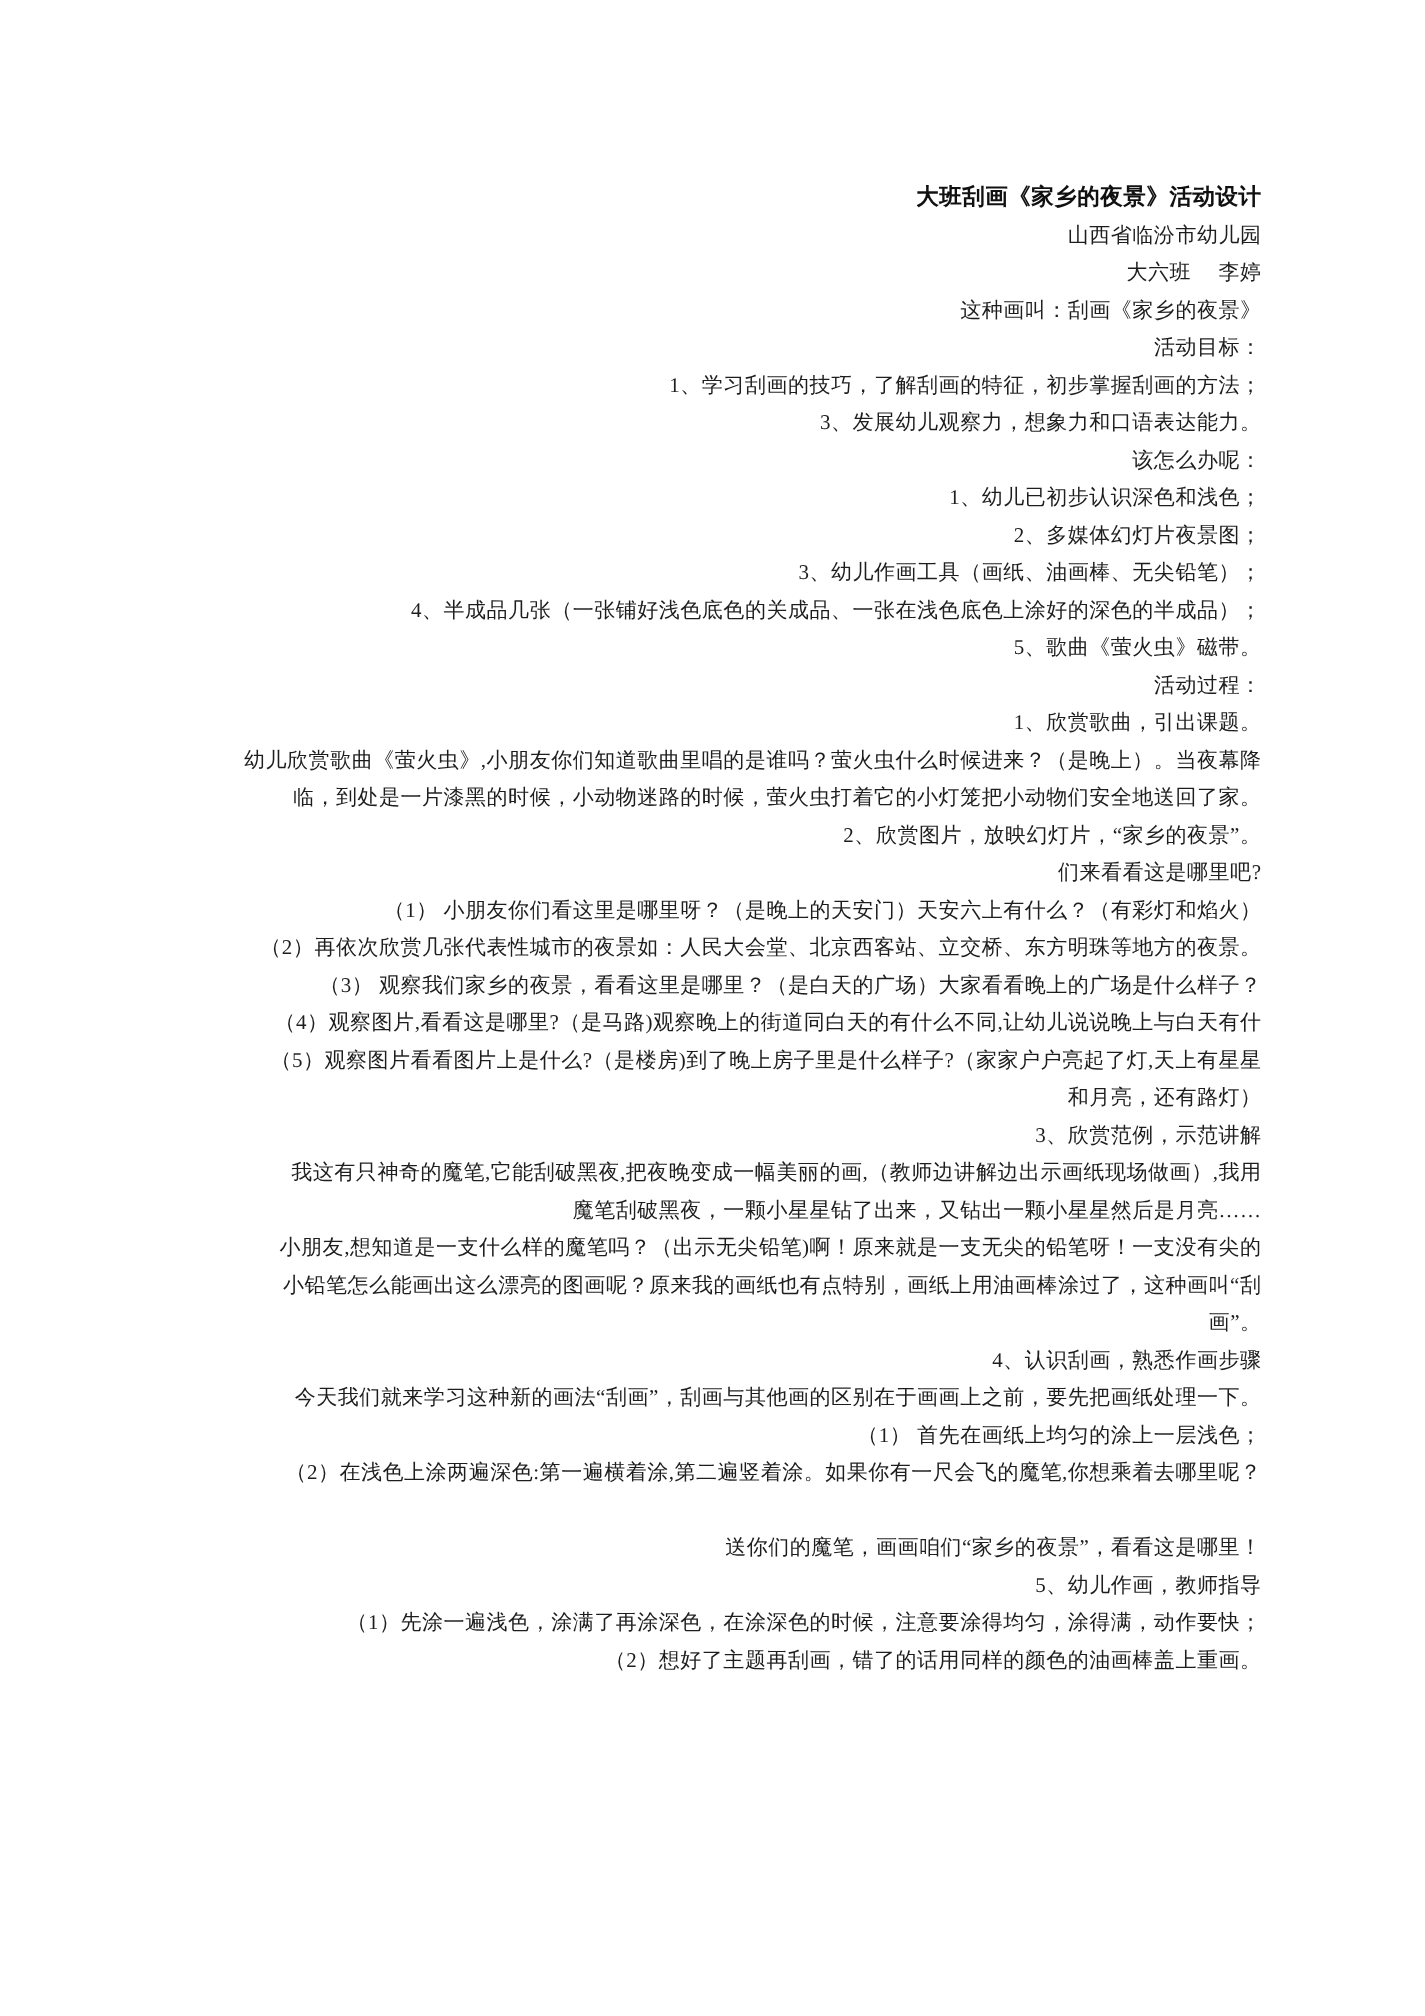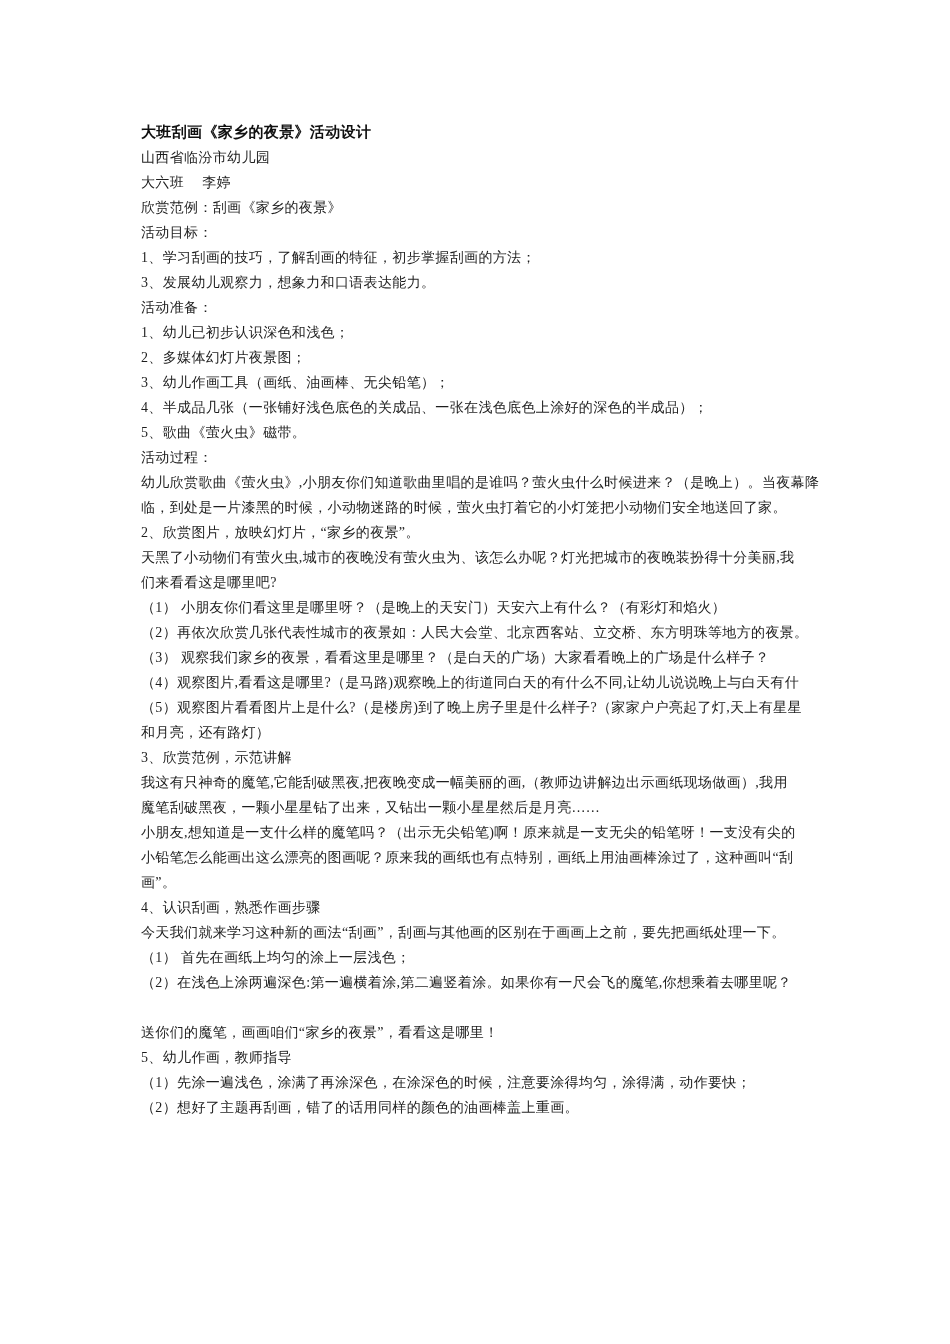--- a/index.html
+++ b/index.html
@@ -21,53 +21,54 @@
     top: 120px;
     width: 700px;
   }
   .line {
     height: 25px;
     line-height: 25px;
     font-size: 14px;
     letter-spacing: 0.35px;
     color: #1d1d1d;
     white-space: nowrap;
+    text-align: right;
   }
   .line.title {
     font-weight: 700;
     font-size: 15px;
     color: #101010;
   }
   .line.blank {
     height: 25px;
   }
 </style>
 </head>
 <body>
 
 <div class="page">
   <div class="doc-body" id="doc-body">
       <div class="line title">大班刮画《家乡的夜景》活动设计</div>
       <div class="line">山西省临汾市幼儿园</div>
       <div class="line">大六班　 李婷</div>
-      <div class="line">欣赏范例：刮画《家乡的夜景》</div>
+      <div class="line">这种画叫：刮画《家乡的夜景》</div>
       <div class="line">活动目标：</div>
       <div class="line">1、学习刮画的技巧，了解刮画的特征，初步掌握刮画的方法；</div>
       <div class="line">3、发展幼儿观察力，想象力和口语表达能力。</div>
-      <div class="line">活动准备：</div>
+      <div class="line">该怎么办呢：</div>
       <div class="line">1、幼儿已初步认识深色和浅色；</div>
       <div class="line">2、多媒体幻灯片夜景图；</div>
       <div class="line">3、幼儿作画工具（画纸、油画棒、无尖铅笔）；</div>
       <div class="line">4、半成品几张（一张铺好浅色底色的关成品、一张在浅色底色上涂好的深色的半成品）；</div>
       <div class="line">5、歌曲《萤火虫》磁带。</div>
       <div class="line">活动过程：</div>
+      <div class="line">1、欣赏歌曲，引出课题。</div>
       <div class="line">幼儿欣赏歌曲《萤火虫》,小朋友你们知道歌曲里唱的是谁吗？萤火虫什么时候进来？（是晚上）。当夜幕降</div>
       <div class="line">临，到处是一片漆黑的时候，小动物迷路的时候，萤火虫打着它的小灯笼把小动物们安全地送回了家。</div>
       <div class="line">2、欣赏图片，放映幻灯片，“家乡的夜景”。</div>
-      <div class="line">天黑了小动物们有萤火虫,城市的夜晚没有萤火虫为、该怎么办呢？灯光把城市的夜晚装扮得十分美丽,我</div>
       <div class="line">们来看看这是哪里吧?</div>
       <div class="line">（1） 小朋友你们看这里是哪里呀？（是晚上的天安门）天安六上有什么？（有彩灯和焰火）</div>
       <div class="line">（2）再依次欣赏几张代表性城市的夜景如：人民大会堂、北京西客站、立交桥、东方明珠等地方的夜景。</div>
       <div class="line">（3） 观察我们家乡的夜景，看看这里是哪里？（是白天的广场）大家看看晚上的广场是什么样子？</div>
       <div class="line">（4）观察图片,看看这是哪里?（是马路)观察晚上的街道同白天的有什么不同,让幼儿说说晚上与白天有什</div>
       <div class="line">（5）观察图片看看图片上是什么?（是楼房)到了晚上房子里是什么样子?（家家户户亮起了灯,天上有星星</div>
       <div class="line">和月亮，还有路灯）</div>
       <div class="line">3、欣赏范例，示范讲解</div>
       <div class="line">我这有只神奇的魔笔,它能刮破黑夜,把夜晚变成一幅美丽的画,（教师边讲解边出示画纸现场做画）,我用</div>
       <div class="line">魔笔刮破黑夜，一颗小星星钻了出来，又钻出一颗小星星然后是月亮……</div>

